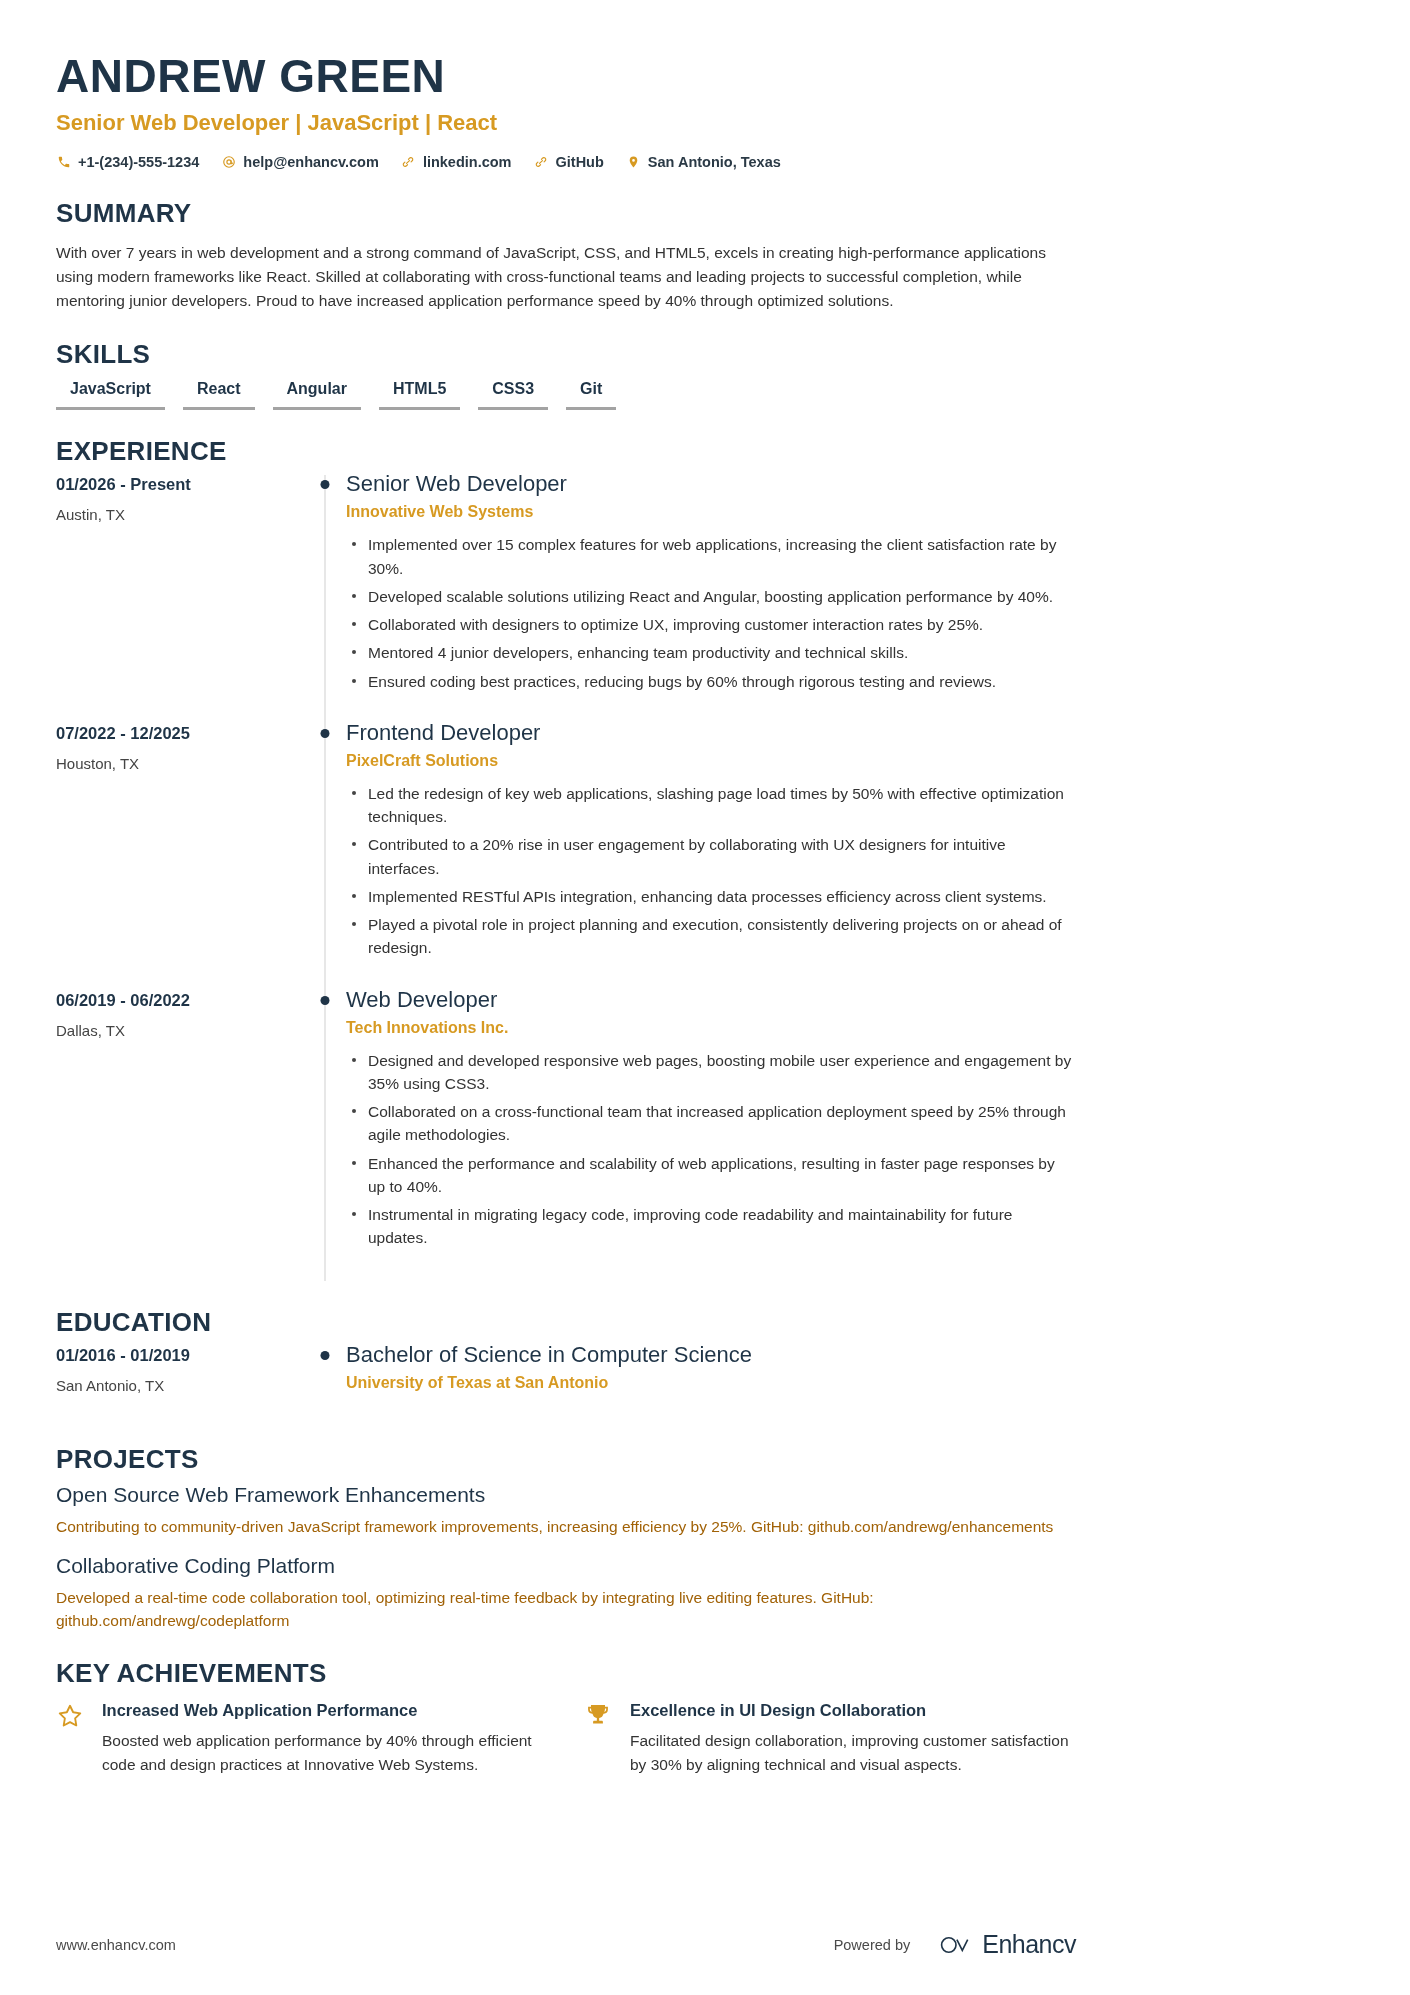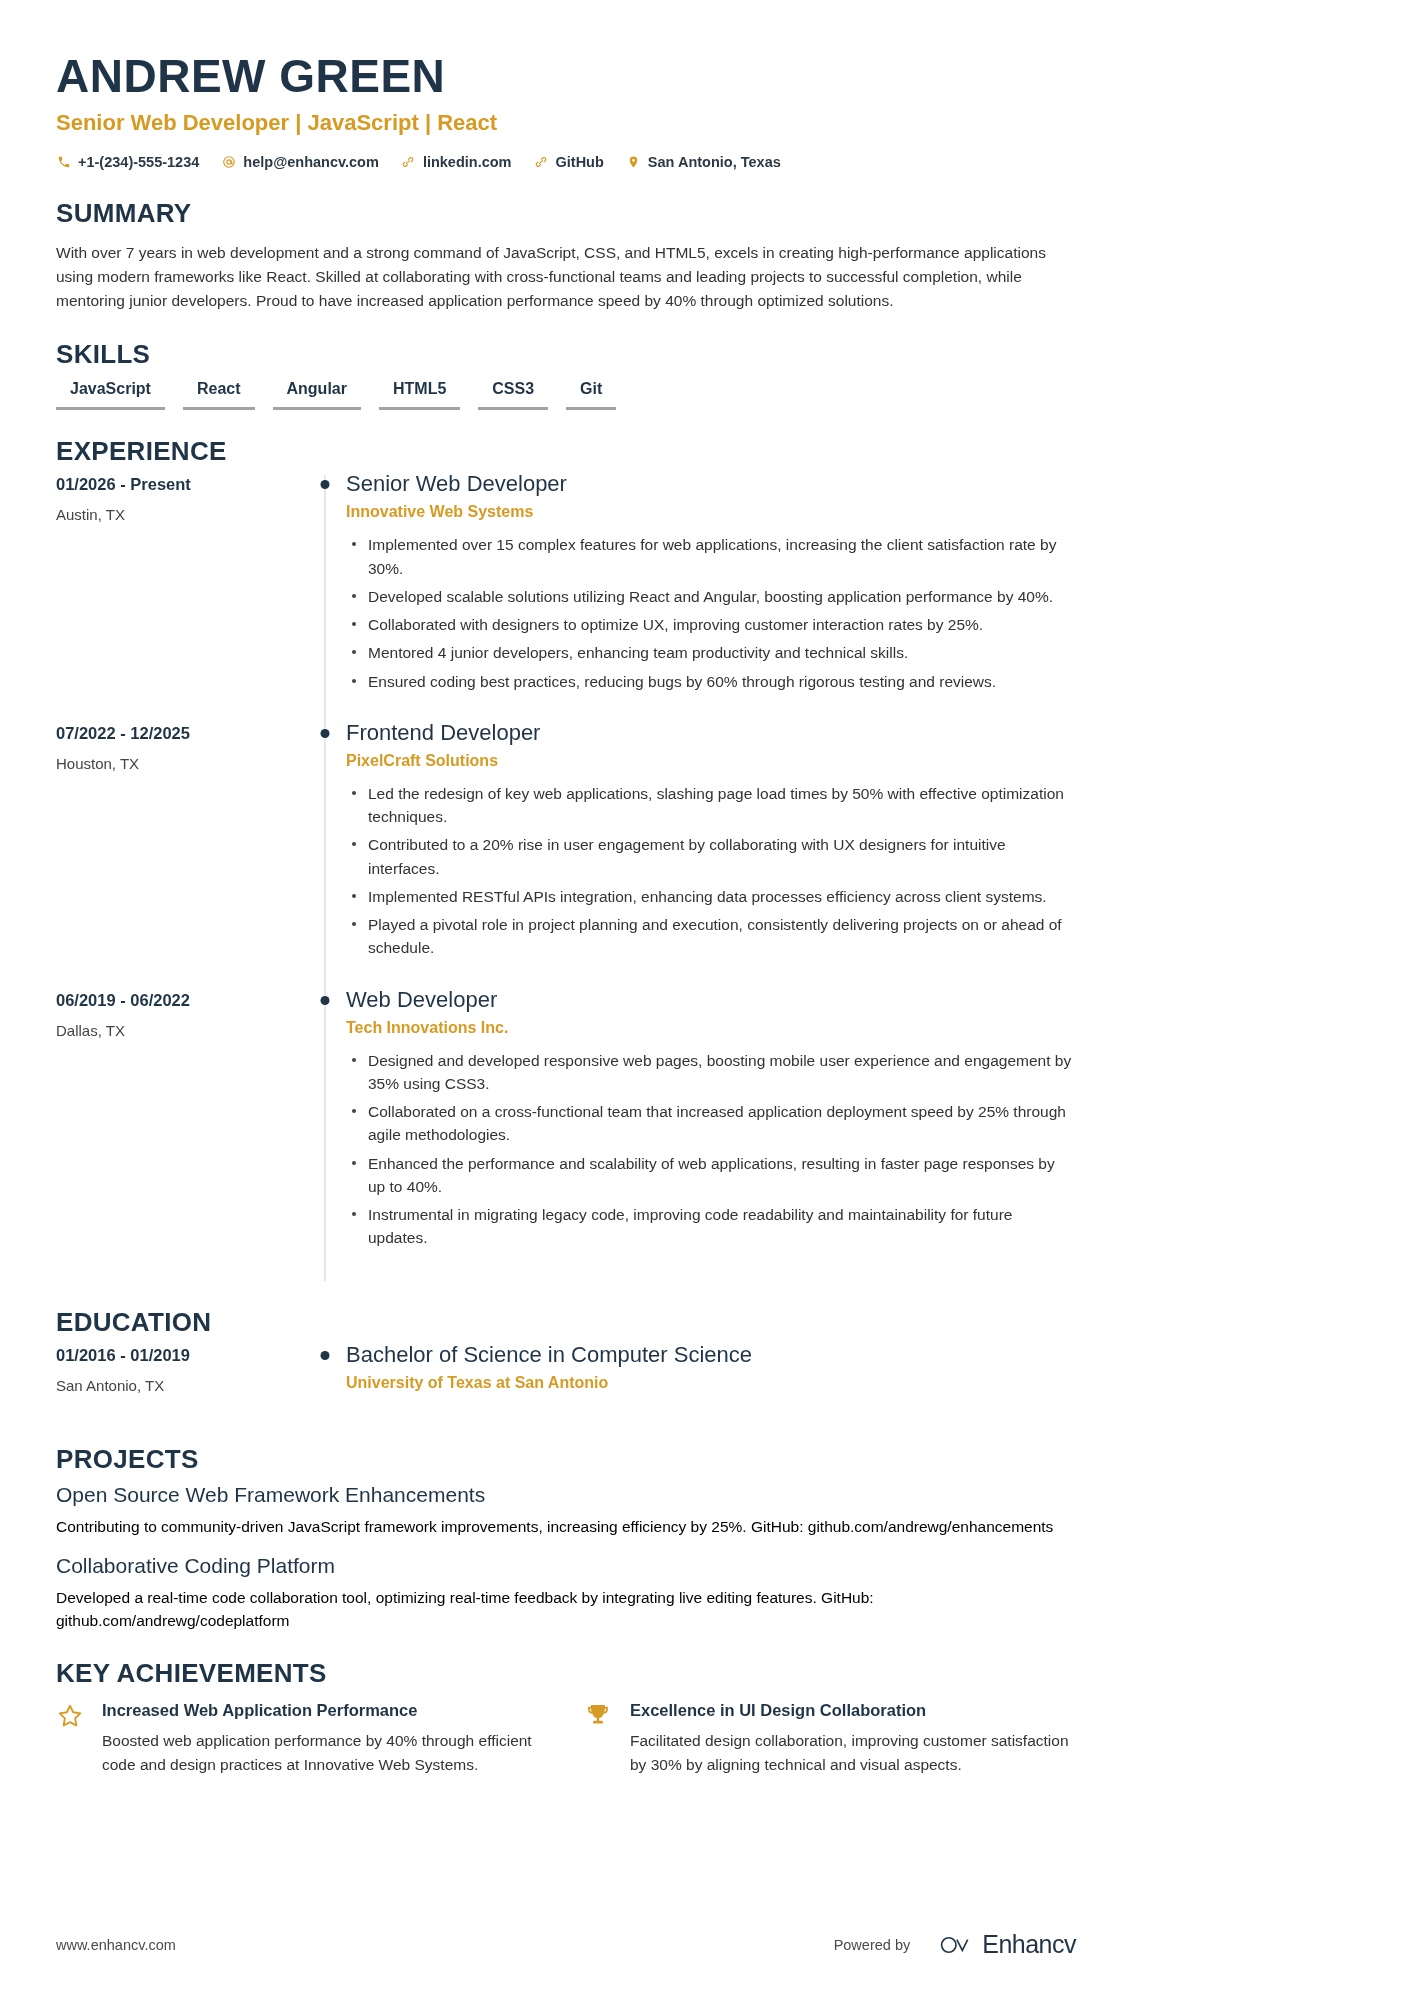--- a/index.html
+++ b/index.html
@@ -147,21 +147,21 @@
   }
   
   .edu-title { font-size: 22px; color: #1f3447; margin-bottom: 6px; margin-top: -4px;}
   .edu-school { font-size: 16px; font-weight: 700; color: #d79a22; }
   
   .proj { margin-bottom: 16px; }
   .proj-title { font-size: 21px; color: #1f3447; margin-bottom: 8px; }
   .proj-desc {
     font-size: 15.5px;
     line-height: 1.5;
-    color: #000000;
+    color: #a16207;
     max-width: 1130px;
   }
   
   .ach-grid {
     display: grid;
     grid-template-columns: 1fr 1fr;
     gap: 20px 36px;
     margin-top: 12px;
   }
   .ach { display: grid; grid-template-columns: 46px 1fr; }
@@ -315,21 +315,21 @@
         <div class="line"></div>
         <div class="dot"></div>
       </div>
       <div class="right">
         <div class="job-title">Frontend Developer</div>
         <div class="company">PixelCraft Solutions</div>
         <ul class="bullets">
           <li>Led the redesign of key web applications, slashing page load times by 50% with effective optimization techniques.</li>
           <li>Contributed to a 20% rise in user engagement by collaborating with UX designers for intuitive interfaces.</li>
           <li>Implemented RESTful APIs integration, enhancing data processes efficiency across client systems.</li>
-          <li>Played a pivotal role in project planning and execution, consistently delivering projects on or ahead of schedule.</li>
+          <li>Played a pivotal role in project planning and execution, consistently delivering projects on or ahead of redesign.</li>
         </ul>
       </div>
     </div>
 
     <div class="entry">
       <div class="left">
         <div class="date">06/2019 - 06/2022</div>
         <div class="loc">Dallas, TX</div>
       </div>
       <div class="rail">

